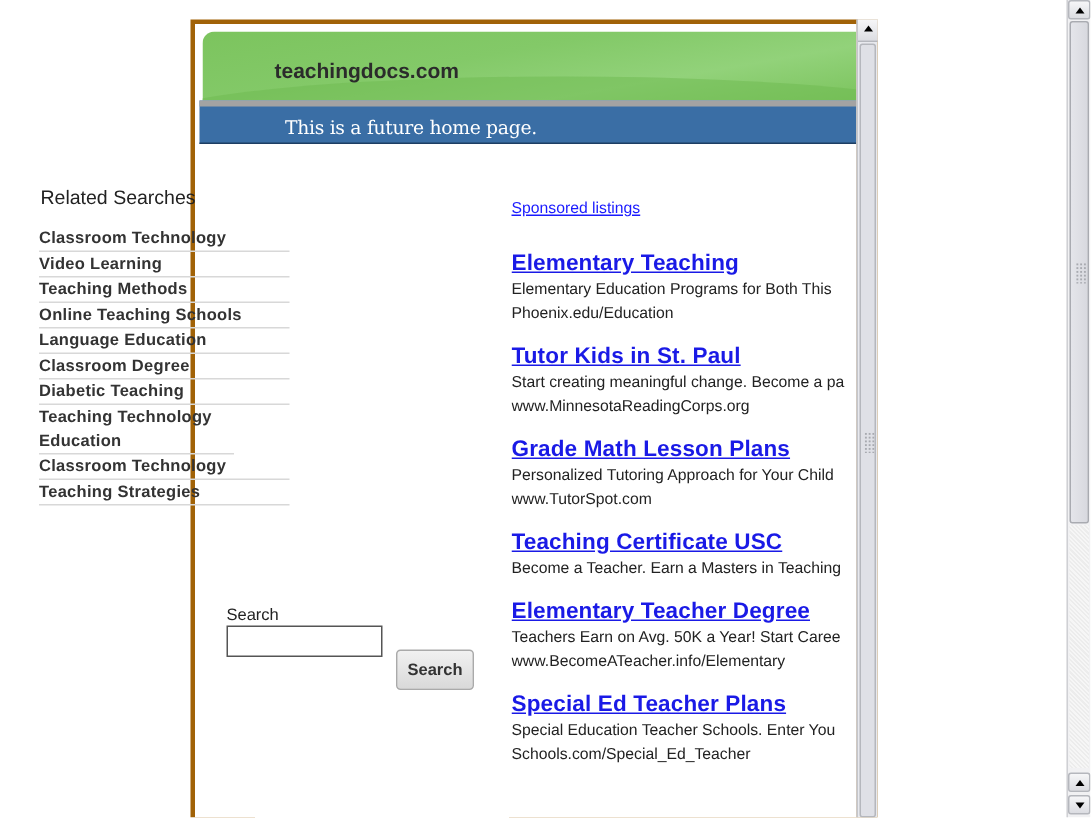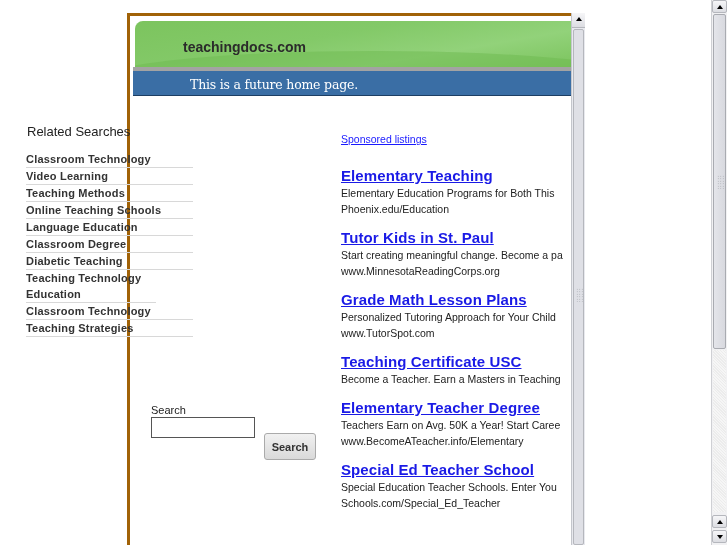--- a/index.html
+++ b/index.html
@@ -112,21 +112,21 @@
   <div class="ad">
     <a class="ad-title">Teaching Certificate USC</a>
     <span class="ad-desc">Become a Teacher. Earn a Masters in Teaching</span>
   </div>
   <div class="ad">
     <a class="ad-title">Elementary Teacher Degree</a>
     <span class="ad-desc">Teachers Earn on Avg. 50K a Year! Start Caree</span>
     <span class="ad-url">www.BecomeATeacher.info/Elementary</span>
   </div>
   <div class="ad">
-    <a class="ad-title">Special Ed Teacher School</a>
+    <a class="ad-title">Special Ed Teacher Plans</a>
     <span class="ad-desc">Special Education Teacher Schools. Enter You</span>
     <span class="ad-url">Schools.com/Special_Ed_Teacher</span>
   </div>
 </div>
 
 <div class="vscroll">
   <div class="btn-up">
     <div class="arrow-up"></div>
   </div>
   <div class="thumb">

